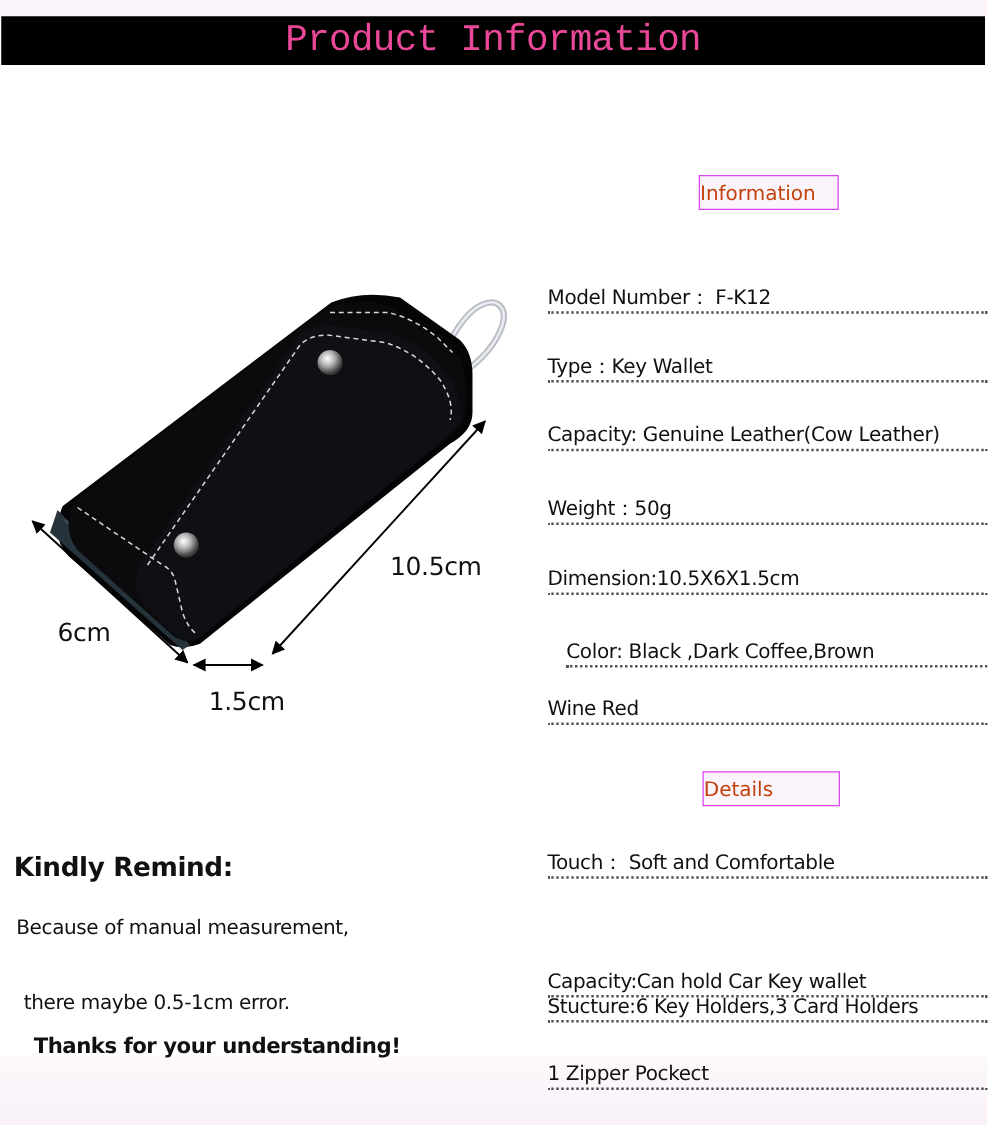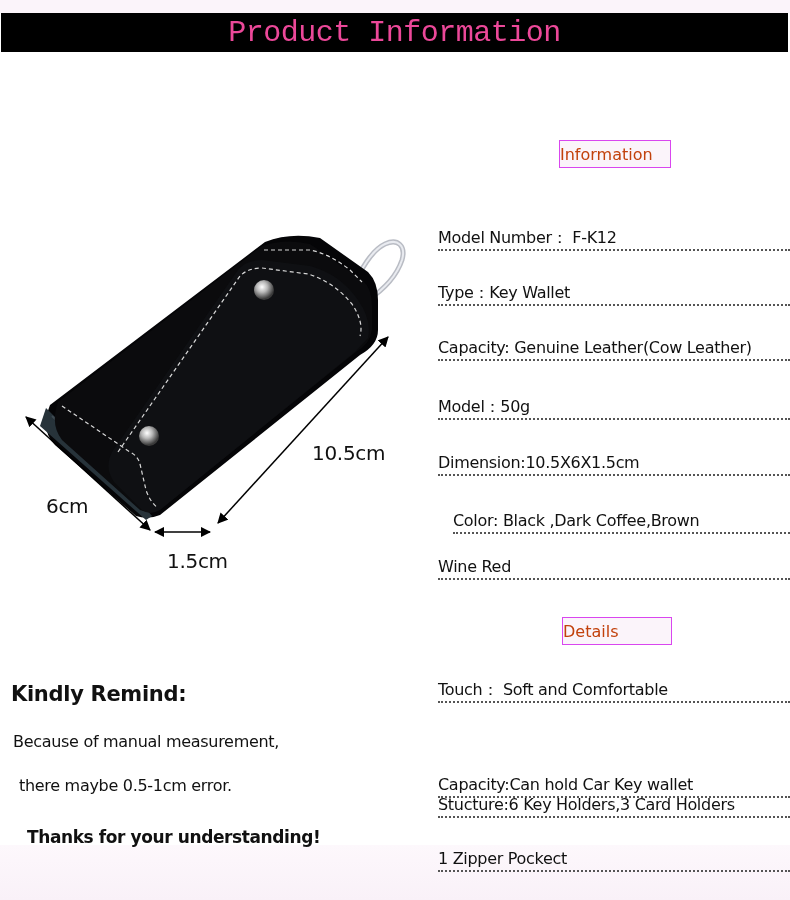--- a/index.html
+++ b/index.html
@@ -98,21 +98,21 @@
 <div class="spec-row" style="top:227px;">
   <span class="label">Model Number：</span><span class="value"> F-K12</span>
 </div>
 <div class="spec-row" style="top:282px;">
   <span class="label">Type：</span><span class="value">Key Wallet</span>
 </div>
 <div class="spec-row" style="top:337px;">
   <span class="label">Capacity:</span><span class="value"> Genuine Leather(Cow Leather)</span>
 </div>
 <div class="spec-row" style="top:396px;">
-  <span class="label">Model：</span><span class="value">50g</span>
+  <span class="label">Weight：</span><span class="value">50g</span>
 </div>
 <div class="spec-row" style="top:452px;">
   <span class="label">Dimension:</span><span class="value">10.5X6X1.5cm</span>
 </div>
 <div class="spec-row" style="top:510px;margin-left:15px;">
   <span class="label">Color:</span><span class="value"> Black ,Dark Coffee,Brown</span>
 </div>
 <div class="spec-row" style="top:556px;">
   <span class="value">Wine Red</span>
 </div>
@@ -129,14 +129,14 @@
 </div>
 <div class="spec-row" style="top:794px;">
   <span class="label">Stucture:</span><span class="value">6 Key Holders,3 Card Holders</span>
 </div>
 <div class="spec-row" style="top:848px;">
   <span class="value">1 Zipper Pockect</span>
 </div>
 
 <div class="remind-title">Kindly Remind:</div>
 <div class="remind-line" style="left:13px; top:732px;">Because of manual measurement,</div>
-<div class="remind-line" style="left:19px; top:776px;">there maybe 0.5-1cm error.</div>
+<div class="remind-line" style="left:19px; top:792px;">there maybe 0.5-1cm error.</div>
 <div class="thanks">Thanks for your understanding!</div>
 
 </body></html>

